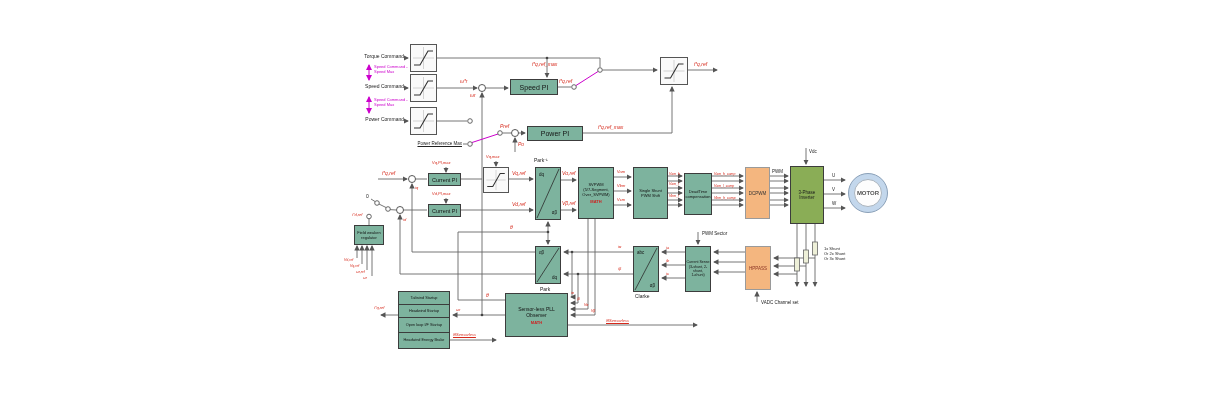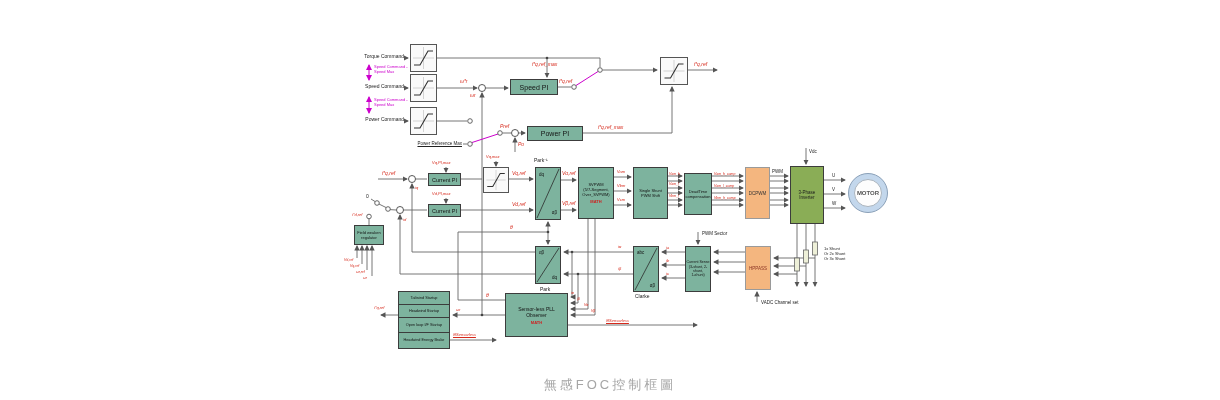--- a/index.html
+++ b/index.html
@@ -406,14 +406,13 @@
 
   <div class="abs" style="left:398px;top:291px;width:52px;height:58px;background:#7db39e;border:1px solid #3c3c3c;box-sizing:border-box">
     <div class="stackrow" style="height:13px">Tailwind Startup</div>
     <div class="stackrow" style="height:13px">Headwind Startup</div>
     <div class="stackrow" style="height:15px;white-space:normal">Open loop I/F Startup</div>
     <div class="stackrow" style="height:15px;border-bottom:none;white-space:normal">Headwind Energy Brake</div>
   </div>
   <div class="lblr2" style="left:374px;top:306px">i*q,ref</div>
   <div class="lblr2 under" style="left:453px;top:333px">ΘSensorless</div>
 
-  <div id="caption">無感FOC控制框圖</div>
 </div>
 
 </body></html>

